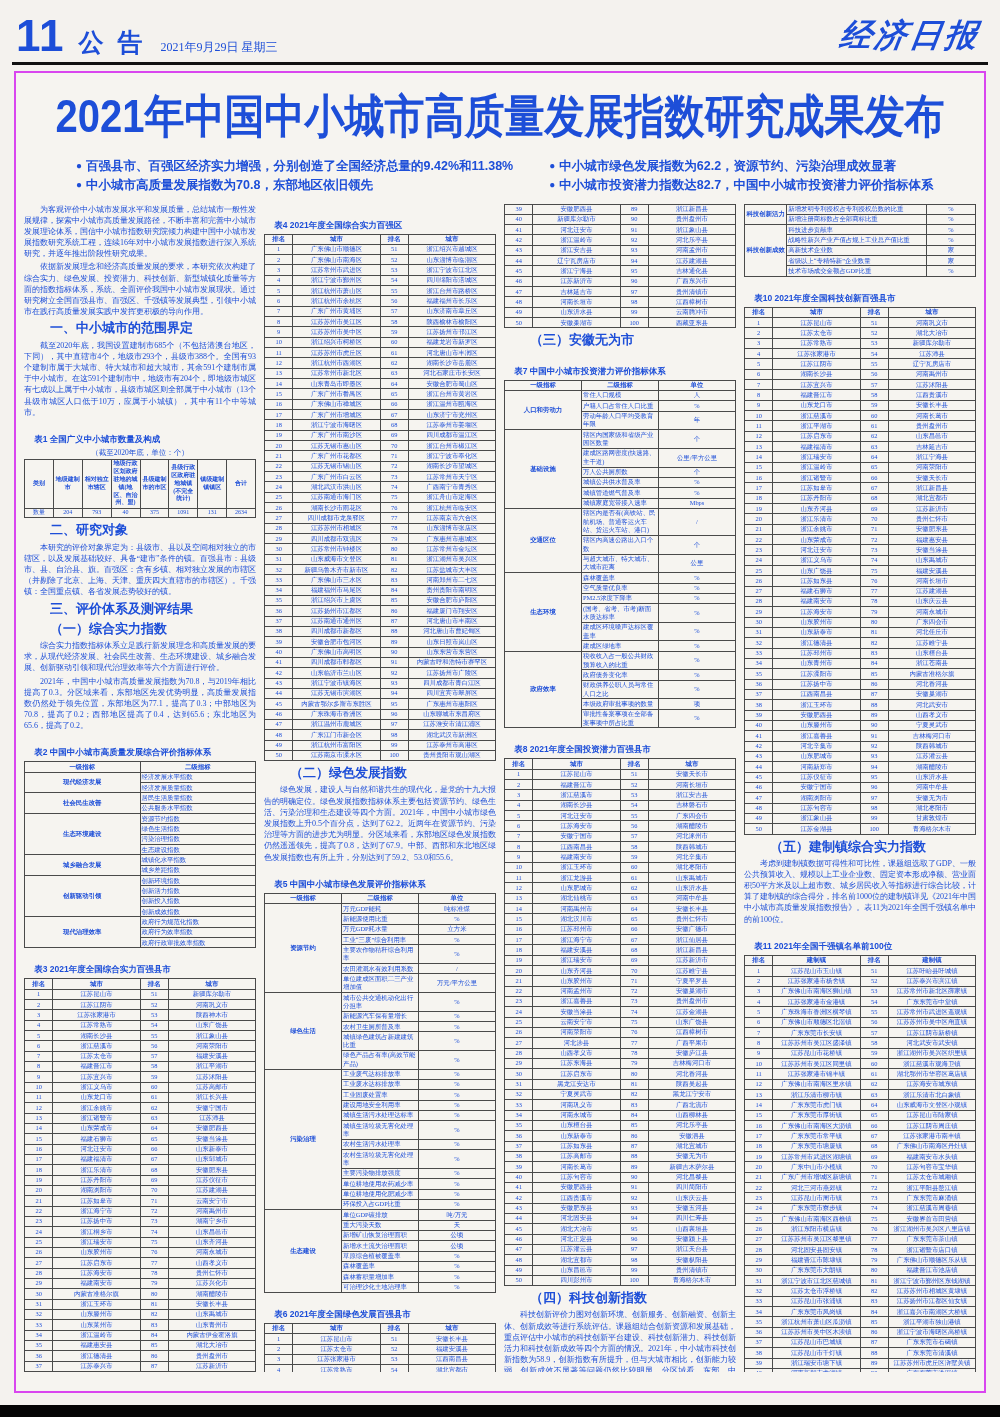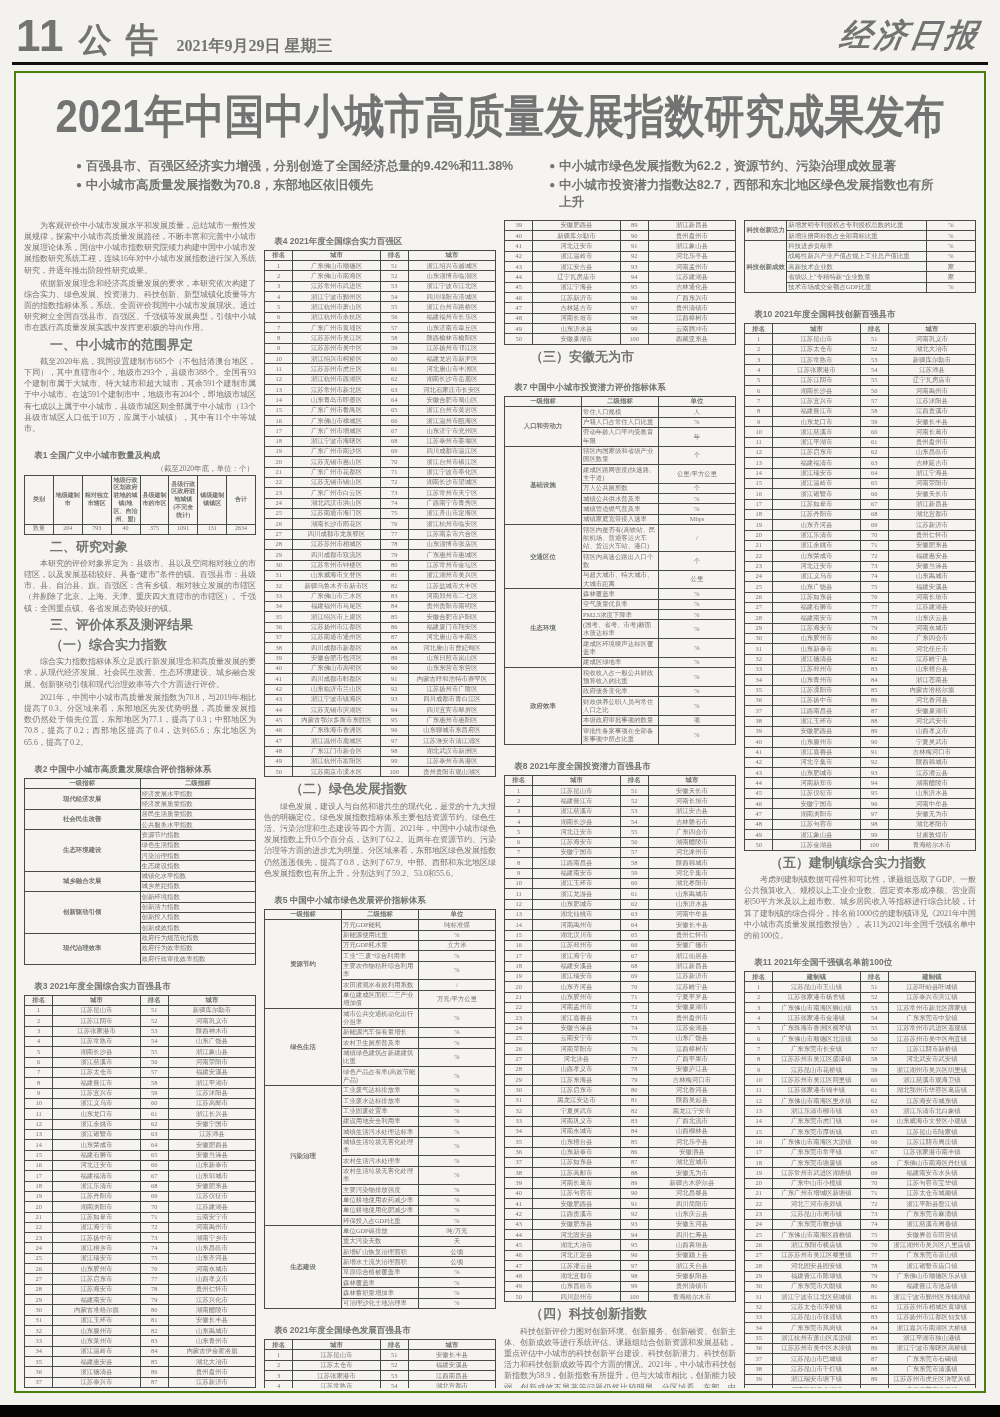--- a/index.html
+++ b/index.html
@@ -1,40 +1,40 @@
 <!DOCTYPE html>
 <html><head>
 <meta charset="utf-8">
 <style>
   html,body{margin:0;padding:0;background:#d8d6d2}
   .page{width:1000px;height:1417px;margin:0 auto;background:#f4f2ee;position:relative;overflow:hidden;
-        font-family:"Liberation Serif",serif;color:#737373}
+        font-family:"Liberation Serif",serif;color:#1d4ed8}
   
   .masthead{display:flex;justify-content:space-between;align-items:flex-end;padding:8px 20px 0 16px;height:58px;box-sizing:border-box}
   .mh-left{display:flex;align-items:baseline}
   .pageno{font-family:"Liberation Sans",sans-serif;font-weight:900;font-size:44px;letter-spacing:1px;line-height:1}
-  .sectitle{font-weight:900;font-size:33px;letter-spacing:14px;margin-left:14px;line-height:1}
-  .mh-date{font-size:16px;margin-left:4px;font-weight:bold}
+  .sectitle{font-weight:900;font-size:25px;letter-spacing:14px;margin-left:14px;line-height:1}
+  .mh-date{font-size:12px;margin-left:4px;font-weight:normal}
   .brand{font-size:32px;font-weight:bold;font-style:italic;transform:skewX(-8deg);letter-spacing:3px}
   .mh-rule{border-top:3px solid #111;margin:4px 12px 6px}
   
-  .boxed{border:2px solid #4d7c0f;margin:0 14px;height:1322px;box-sizing:border-box;overflow:hidden;background:#f6f4f0}
+  .boxed{border:2px solid #d946ef;margin:0 14px;height:1322px;box-sizing:border-box;overflow:hidden;background:#f6f4f0}
   .headline{font-family:"Liberation Sans",sans-serif;text-align:center;font-weight:900;font-size:40px;
             margin:16px 4px 8px;letter-spacing:0;white-space:nowrap;transform:scaleY(1.15)}
   .bullets{display:grid;grid-template-columns:53% 45%;column-gap:10px;row-gap:3px;padding:6px 34px 10px 60px;
            font-family:"Liberation Sans",sans-serif;font-weight:bold;font-size:12.5px}
   .bullet{display:flex;align-items:flex-start;line-height:1.3}
   .dot{margin-right:4px;font-size:10px;line-height:1.6}
   
   .cols{display:flex;gap:8px;padding:0 8px 6px}
   .col{flex:1 1 0;min-width:0;height:1168px;overflow:hidden}
   .col p{font-size:8px;line-height:1.4;margin:0 0 2px;text-align:justify;text-indent:2em}
   .sec{font-size:13px;line-height:1.4;margin:2px 0;font-weight:bold;text-indent:2em;font-family:"Liberation Sans",sans-serif}
   .cap{font-family:"Liberation Sans",sans-serif;font-weight:bold;font-size:8.5px;margin:16px 0 2px;text-indent:1.2em}
-  .note{font-size:7.5px;text-align:right;margin:0 2px 1px}
+  .note{font-size:7.5px;text-align:center;margin:0 2px 1px}
   table{width:100%;border-collapse:collapse;table-layout:fixed;margin-bottom:3px}
   td,th{border:1px solid #4a4a4a;font-size:6.4px;line-height:1.3;padding:0.5px 1px;text-align:center;
         overflow:hidden;font-weight:normal}
   th{font-weight:bold}
   table.rank td:nth-child(1),table.rank td:nth-child(3),
   table.rank th:nth-child(1),table.rank th:nth-child(3){width:11%}
   table.rank td,table.rank th{white-space:nowrap;text-overflow:clip}
   table.grouped th.g{width:17%;font-weight:bold}
   table.grouped td.lbl{text-align:left;white-space:normal}
   table.grouped td.unit{width:20%}
@@ -67,21 +67,21 @@
       <div class="bullet">
           <span class="dot">●</span>
           <span>中小城市绿色发展指数为62.2，资源节约、污染治理成效显著</span>
         </div>
       <div class="bullet">
           <span class="dot">●</span>
           <span>中小城市高质量发展指数为70.8，东部地区依旧领先</span>
         </div>
       <div class="bullet">
           <span class="dot">●</span>
-          <span>中小城市投资潜力指数达82.7，西部和东北地区绿色发展指数也有所上升</span>
+          <span>中小城市投资潜力指数达82.7，中国中小城市投资潜力评价指标体系</span>
         </div>
     </div>
 
     <div class="cols">
 
       <div class="col">
         <p>为客观评价中小城市发展水平和发展质量，总结城市一般性发展规律，探索中小城市高质量发展路径，不断丰富和完善中小城市发展理论体系，国信中小城市指数研究院倾力构建中国中小城市发展指数研究系统工程，连续16年对中小城市发展指数进行深入系统研究，并逐年推出阶段性研究成果。</p>
         <p>依据新发展理念和经济高质量发展的要求，本研究依次构建了综合实力、绿色发展、投资潜力、科技创新、新型城镇化质量等方面的指数指标体系，系统、全面评价我国中小城市发展现状。通过研究树立全国百强县市、百强区、千强镇等发展典型，引领中小城市在践行高质量发展实践中发挥更积极的导向作用。</p>
         <div class="sec">一、中小城市的范围界定</div>
         <p>截至2020年底，我国设置建制市685个（不包括港澳台地区，下同），其中直辖市4个，地级市293个，县级市388个。全国有93个建制市属于大城市、特大城市和超大城市，其余591个建制市属于中小城市。在这591个建制市中，地级市有204个，即地级市城区有七成以上属于中小城市，县级市城区则全部属于中小城市（13个县级市城区人口低于10万，应属于小城镇），其中有11个中等城市。</p>

